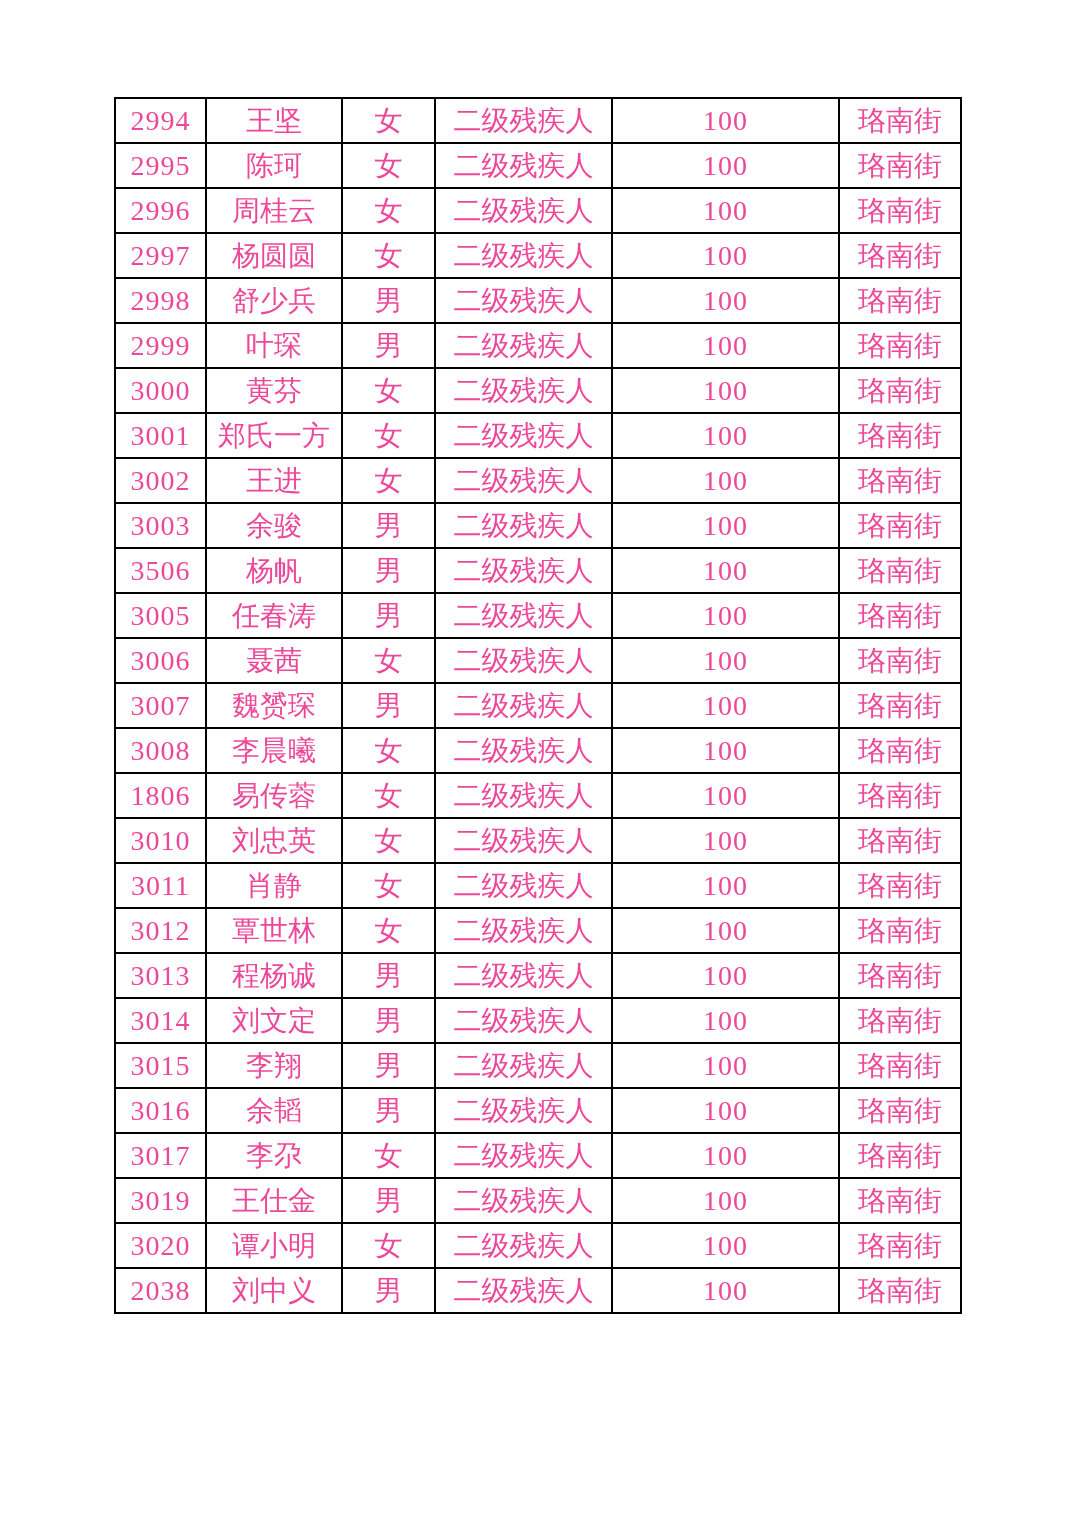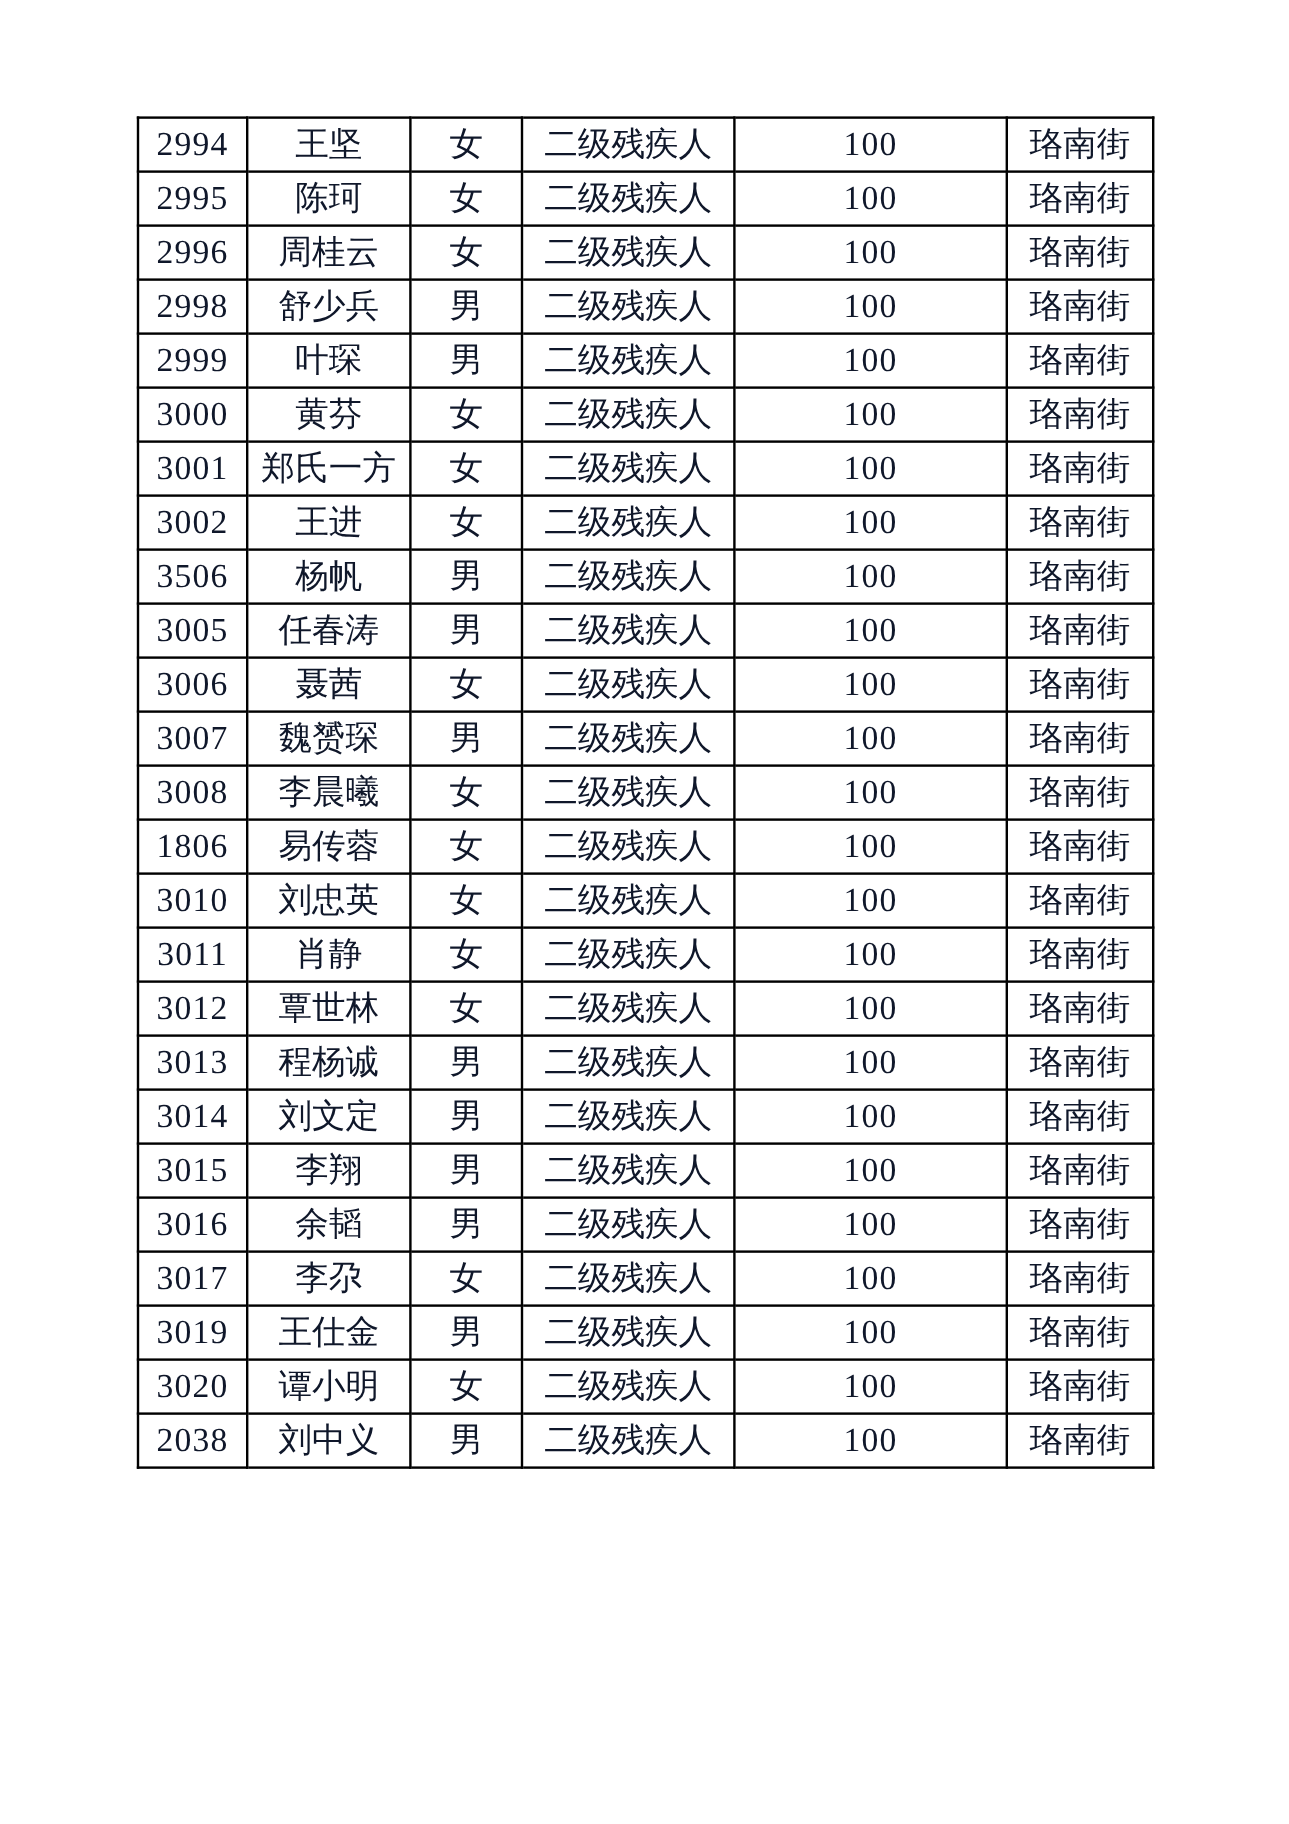--- a/index.html
+++ b/index.html
@@ -6,21 +6,21 @@
     margin: 0;
     padding: 0;
     background: #ffffff;
   }
   .page {
     position: relative;
     width: 1060px;
     height: 1520px;
     background: #ffffff;
     font-family: "Liberation Serif", "DejaVu Serif", serif;
-    color: #0f172a;
+    color: #ec4899;
     overflow: hidden;
   }
   table.roster {
     position: absolute;
     left: 114px;
     top: 97px;
     width: 846px;
     border-collapse: collapse;
     table-layout: fixed;
   }
@@ -76,20 +76,28 @@
         </tr>
         <tr>
           <td class="col-id">2996</td>
           <td class="col-name">周桂云</td>
           <td class="col-gender">女</td>
           <td class="col-category">二级残疾人</td>
           <td class="col-amount">100</td>
           <td class="col-street">珞南街</td>
         </tr>
         <tr>
+          <td class="col-id">2997</td>
+          <td class="col-name">杨圆圆</td>
+          <td class="col-gender">女</td>
+          <td class="col-category">二级残疾人</td>
+          <td class="col-amount">100</td>
+          <td class="col-street">珞南街</td>
+        </tr>
+        <tr>
           <td class="col-id">2998</td>
           <td class="col-name">舒少兵</td>
           <td class="col-gender">男</td>
           <td class="col-category">二级残疾人</td>
           <td class="col-amount">100</td>
           <td class="col-street">珞南街</td>
         </tr>
         <tr>
           <td class="col-id">2999</td>
           <td class="col-name">叶琛</td>
@@ -111,20 +119,28 @@
           <td class="col-name">郑氏一方</td>
           <td class="col-gender">女</td>
           <td class="col-category">二级残疾人</td>
           <td class="col-amount">100</td>
           <td class="col-street">珞南街</td>
         </tr>
         <tr>
           <td class="col-id">3002</td>
           <td class="col-name">王进</td>
           <td class="col-gender">女</td>
+          <td class="col-category">二级残疾人</td>
+          <td class="col-amount">100</td>
+          <td class="col-street">珞南街</td>
+        </tr>
+        <tr>
+          <td class="col-id">3003</td>
+          <td class="col-name">余骏</td>
+          <td class="col-gender">男</td>
           <td class="col-category">二级残疾人</td>
           <td class="col-amount">100</td>
           <td class="col-street">珞南街</td>
         </tr>
         <tr>
           <td class="col-id">3506</td>
           <td class="col-name">杨帆</td>
           <td class="col-gender">男</td>
           <td class="col-category">二级残疾人</td>
           <td class="col-amount">100</td>

